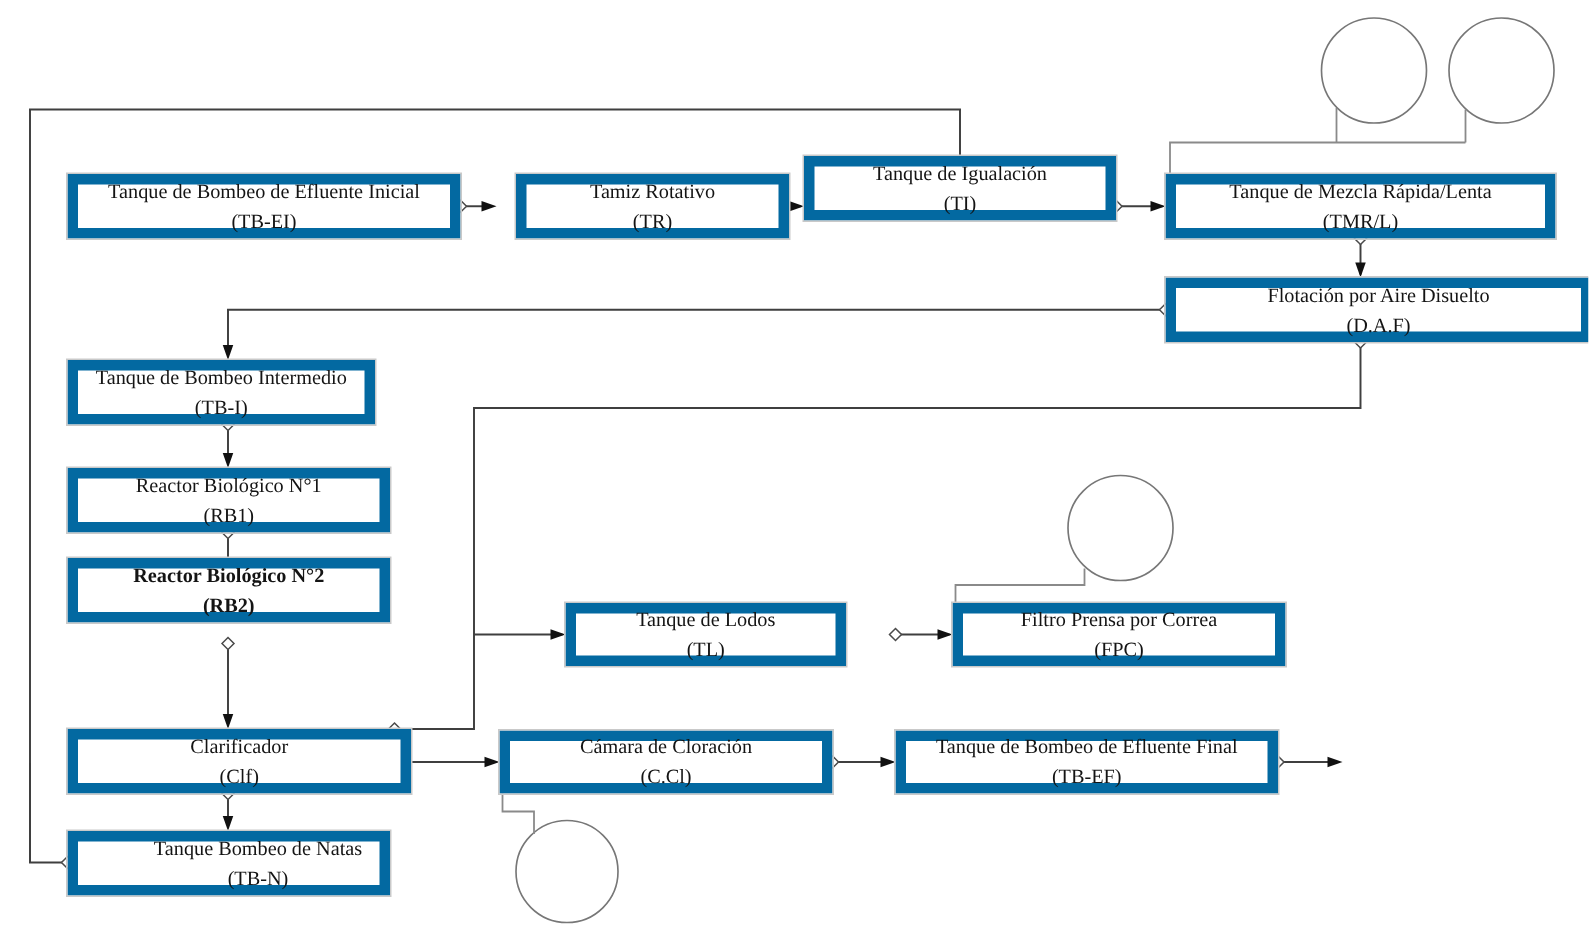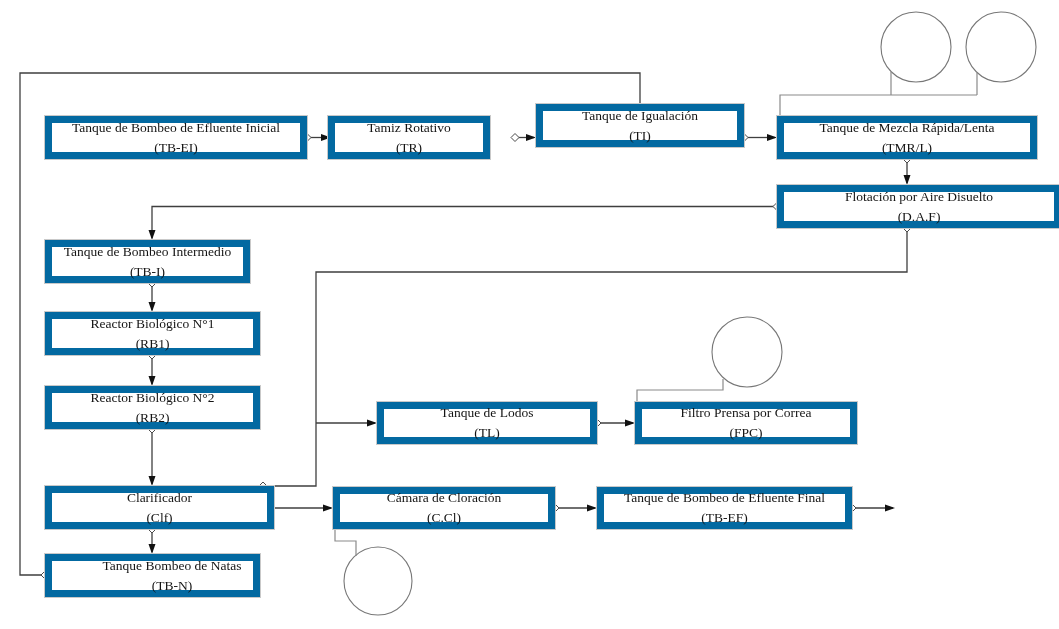--- a/index.html
+++ b/index.html
@@ -119,21 +119,21 @@
       <path class="arrow" d="M597 508 l-10 -3.5 l0 7 z"></path>
       <path class="arrow" d="M895 508 l-10 -3.5 l0 7 z"></path>
     </g>
   </svg>
 
   <div class="node" style="left:45px;top:116px;width:262px;height:43px;">
     <span>Tanque de Bombeo de Efluente Inicial</span>
     <span>(TB-EI)</span>
   </div>
 
-  <div class="node" style="left:328px;top:116px;width:162px;height:43px;">
+  <div class="node" style="left:344px;top:116px;width:182px;height:43px;">
     <span>Tamiz Rotativo</span>
     <span>(TR)</span>
   </div>
 
   <div class="node" style="left:536px;top:104px;width:208px;height:43px;">
     <span>Tanque de Igualación</span>
     <span>(TI)</span>
   </div>
 
   <div class="node" style="left:777px;top:116px;width:260px;height:43px;text-align:center;">
@@ -149,36 +149,36 @@
   <div class="node" style="left:45px;top:240px;width:205px;height:43px;">
     <span>Tanque de Bombeo Intermedio</span>
     <span>(TB-I)</span>
   </div>
 
   <div class="node" style="left:45px;top:312px;width:215px;height:43px;">
     <span>Reactor Biológico N°1</span>
     <span>(RB1)</span>
   </div>
 
-  <div class="node" style="left:45px;top:386px;width:215px;height:43px;">
+  <div class="node" style="left:45px;top:372px;width:215px;height:43px;font-weight:bold;">
     <span>Reactor Biológico N°2</span>
     <span>(RB2)</span>
   </div>
 
   <div class="node" style="left:45px;top:486px;width:229px;height:43px;">
     <span>Clarificador</span>
     <span>(Clf)</span>
   </div>
 
   <div class="node" style="left:45px;top:554px;width:215px;height:43px;padding-left:39px;">
     <span>Tanque Bombeo de Natas</span>
     <span>(TB-N)</span>
   </div>
 
-  <div class="node" style="left:377px;top:402px;width:220px;height:42px;align-items:center;">
+  <div class="node" style="left:377px;top:402px;width:187px;height:42px;align-items:center;">
     <span>Tanque de Lodos</span>
     <span>(TL)</span>
   </div>
 
   <div class="node" style="left:635px;top:402px;width:222px;height:42px;">
     <span>Filtro Prensa por Correa</span>
     <span>(FPC)</span>
   </div>
 
   <div class="node" style="left:333px;top:487px;width:222px;height:42px;">

